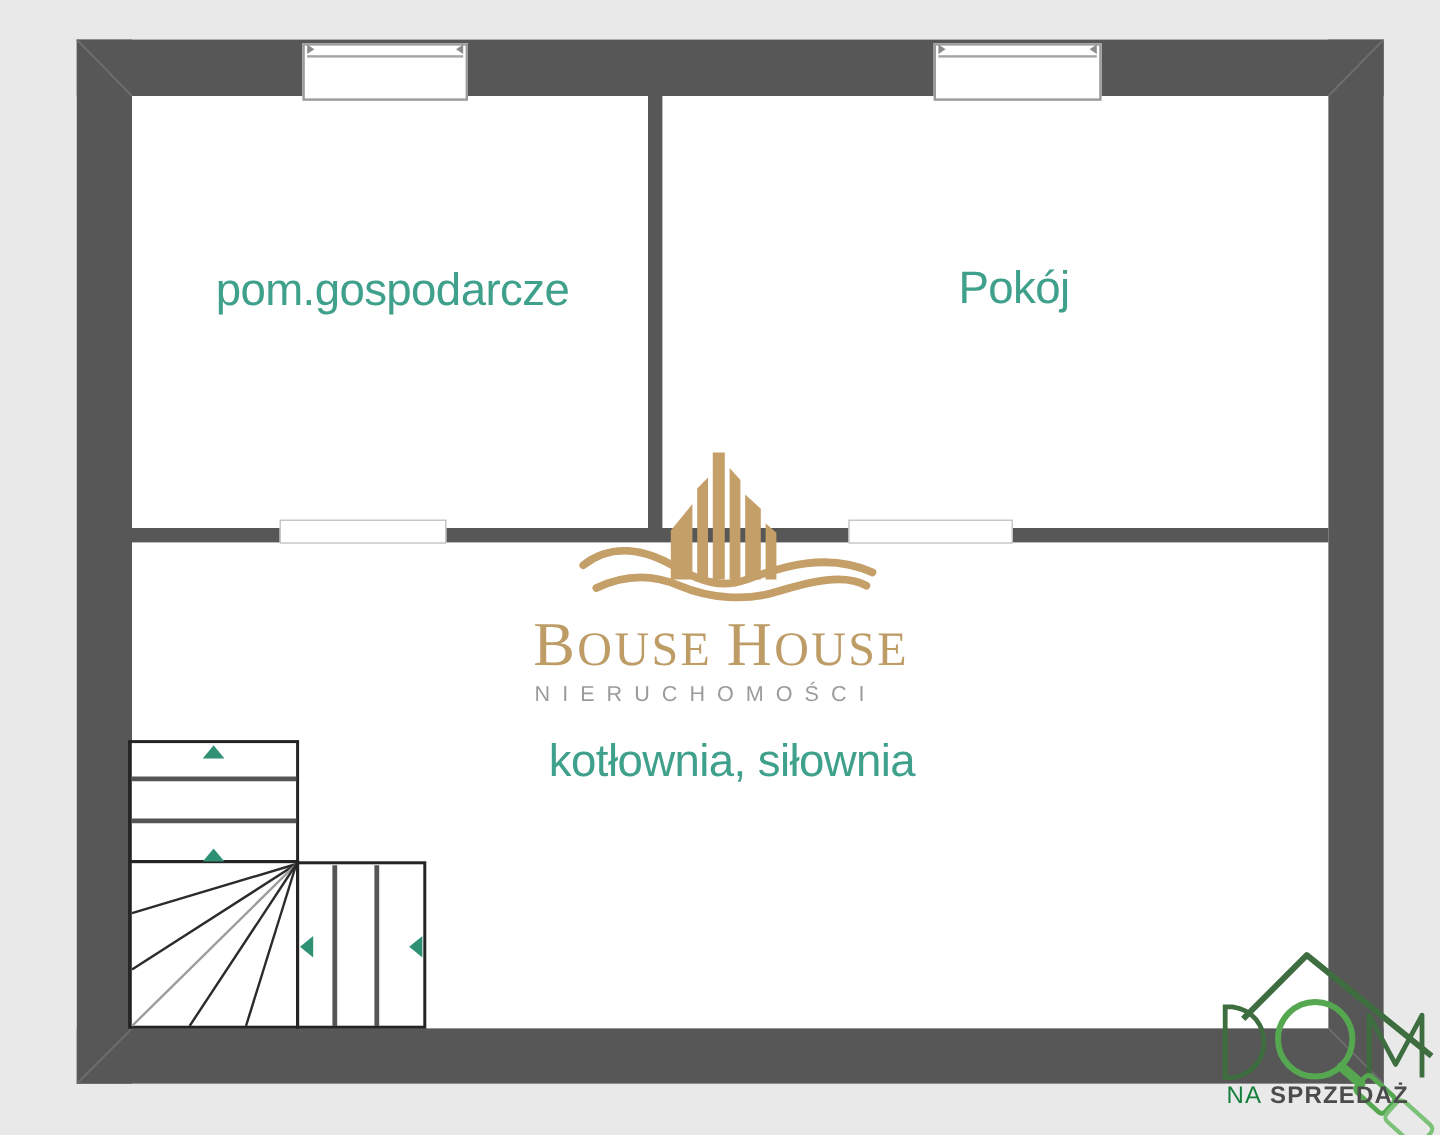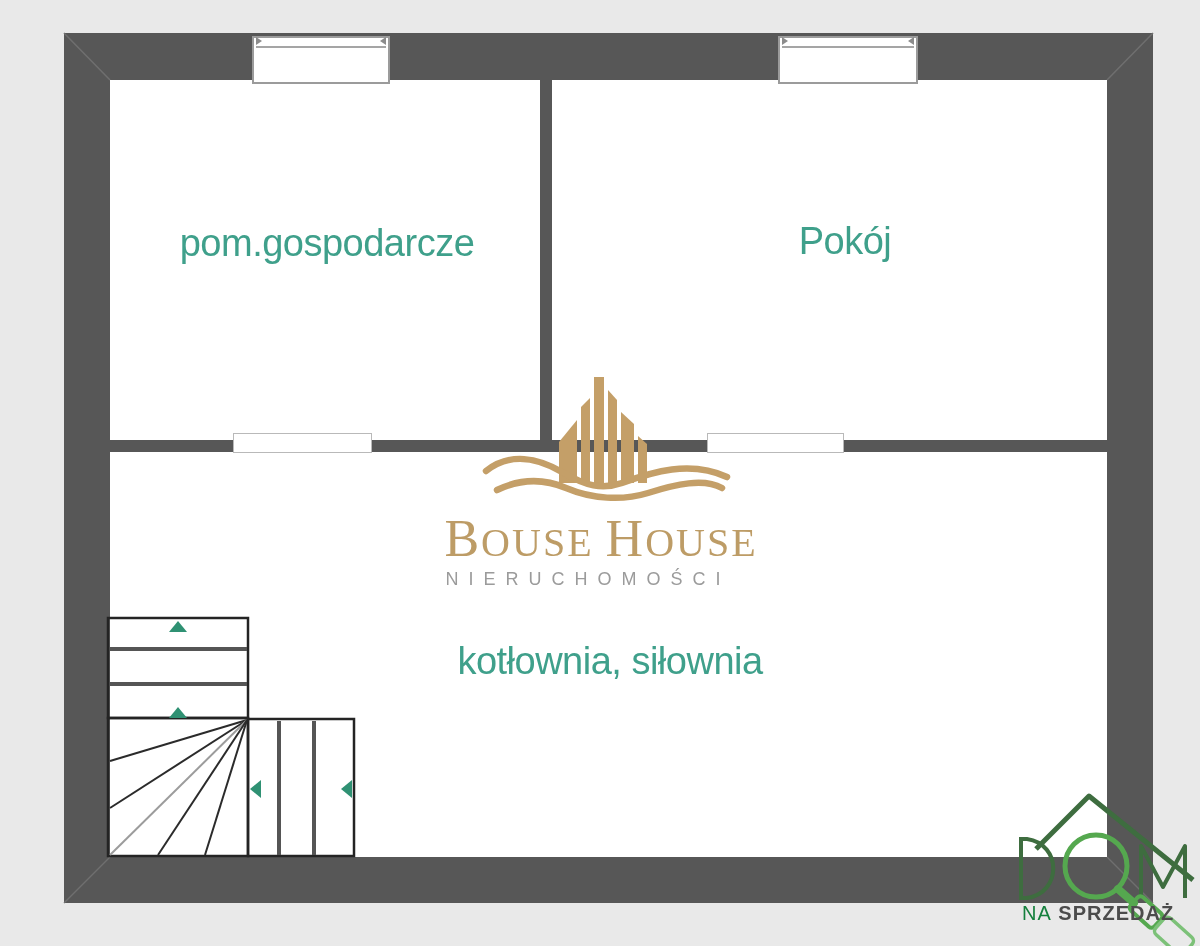--- a/index.html
+++ b/index.html
@@ -40,21 +40,21 @@
   .al1{left:250px;top:780px;}
   .al2{left:341px;top:780px;}
 
   
   .room-label{
     position:absolute;color:#3fa08b;font-size:38px;letter-spacing:-0.5px;
     transform:translate(-50%,-50%);white-space:nowrap;
   }
   .lbl-utility{left:327px;top:243px;}
   .lbl-pokoj{left:845px;top:241px;}
-  .lbl-boiler{left:610px;top:635px;margin-top:26px;}
+  .lbl-boiler{left:610px;top:635px;}
 
   
   .baltic-brand{
     position:absolute;left:601px;top:538px;transform:translate(-50%,-50%);
     font-family:"Liberation Serif",serif;color:#bd9c66;letter-spacing:2px;white-space:nowrap;
     font-size:40px;
   }
   .baltic-brand .big{font-size:52px;}
   .baltic-sub{
     position:absolute;left:588px;top:579px;transform:translate(-50%,-50%);

